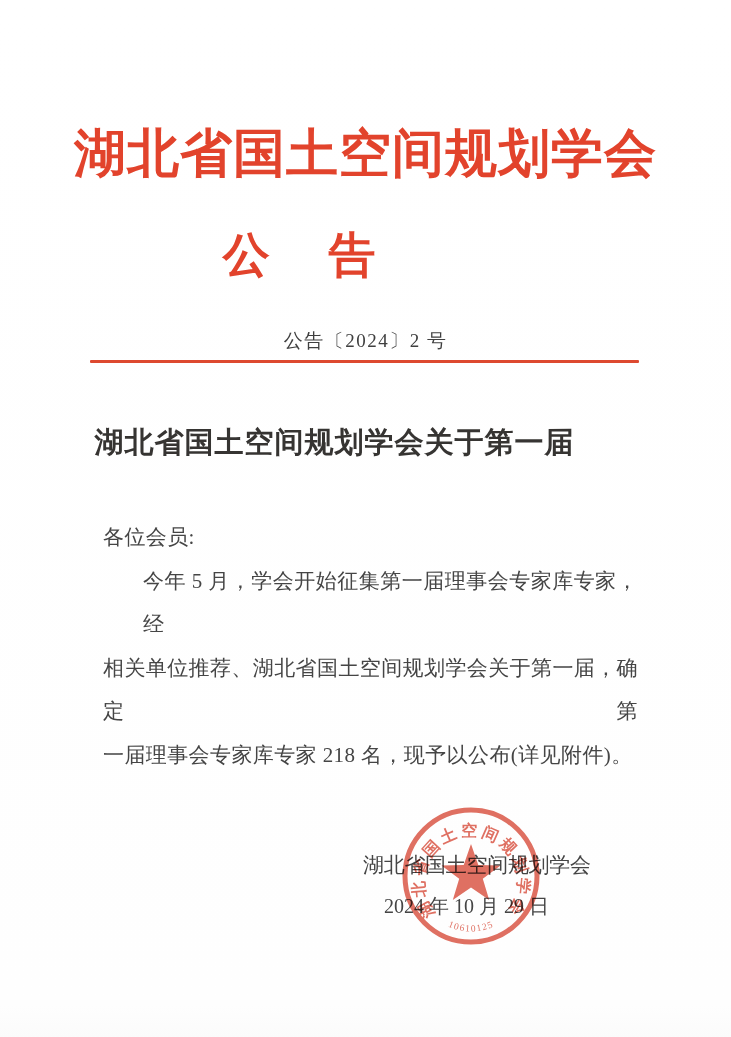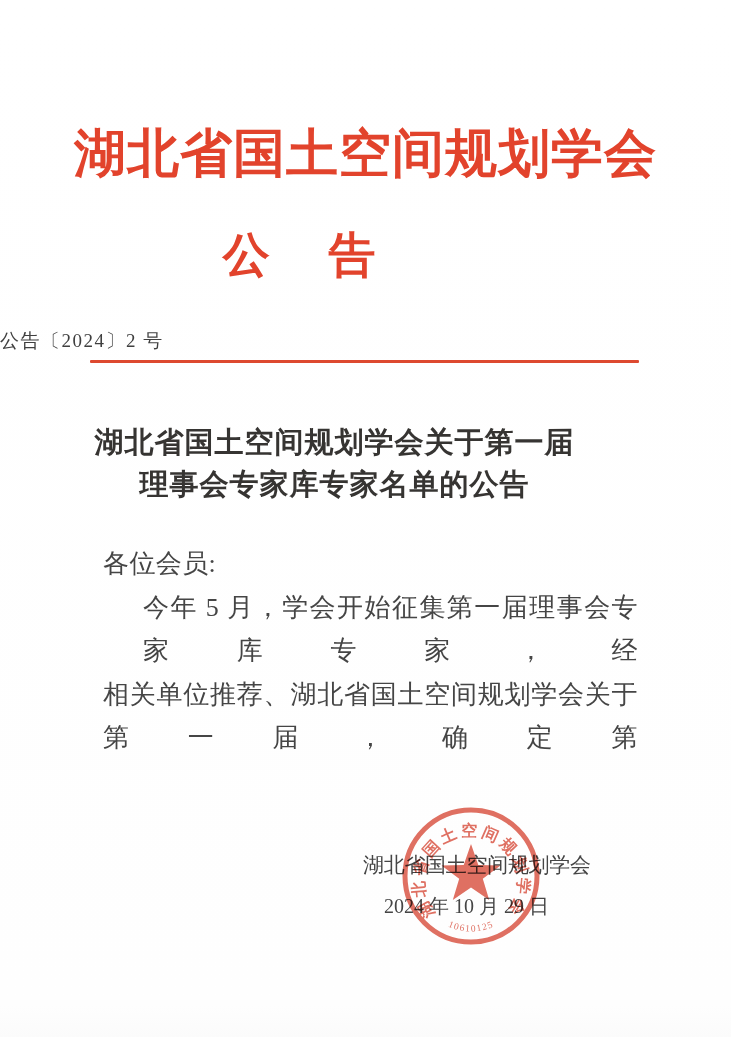--- a/index.html
+++ b/index.html
@@ -16,36 +16,36 @@
     color:#e2432c;letter-spacing:1px;line-height:60px;
   }
   .gonggao{
     position:absolute;top:228px;left:0;width:598px;
     text-align:center;font-size:47px;font-weight:bold;
     color:#e2432c;letter-spacing:1.25em;padding-left:1.25em;box-sizing:border-box;
     line-height:54px;
   }
   .doc-number{
     position:absolute;top:328px;left:0;width:731px;
-    text-align:left;font-size:19px;color:#3f3f3f;letter-spacing:1.5px;
+    text-align:center;font-size:19px;color:#3f3f3f;letter-spacing:1.5px;
   }
   .red-rule{
     position:absolute;top:360px;left:90px;width:549px;height:3px;
     background:#dd4930;border-radius:1px;
   }
   
   .doc-title{
     position:absolute;top:421px;left:0;width:669px;
     text-align:center;font-weight:bold;color:#363432;
     font-size:29px;line-height:42px;letter-spacing:1px;
   }
   
   .body-text{
-    position:absolute;top:542px;left:103px;width:535px;
-    font-size:26px;color:#454545;line-height:43.5px;letter-spacing:0.4px;
+    position:absolute;top:516px;left:103px;width:535px;
+    font-size:21px;color:#454545;line-height:43.5px;letter-spacing:0.4px;
   }
   .line{white-space:nowrap;}
   .just{white-space:normal;text-align:justify;text-align-last:justify;}
   .indent-2{padding-left:40px;box-sizing:border-box;}
   .attachment{margin-top:3px;}
   .att-first{padding-left:35px;box-sizing:border-box;}
   .att-wrap{padding-left:94px;box-sizing:border-box;}
   
   .sig-org{
     position:absolute;top:851px;left:363px;
@@ -70,27 +70,27 @@
   <div class="org-title">湖北省国土空间规划学会</div>
 
   <div class="gonggao">公告</div>
 
   <div class="doc-number">公告〔2024〕2 号</div>
 
   <div class="red-rule"></div>
 
   <div class="doc-title">
     <div>湖北省国土空间规划学会关于第一届</div>
-    <div>理事会专家库专家名单的公告</div>
   </div>
 
   <div class="body-text">
     <div class="line">各位会员:</div>
     <div class="line just indent-2">今年 5 月，学会开始征集第一届理事会专家库专家，经</div>
     <div class="line just">相关单位推荐、湖北省国土空间规划学会关于第一届，确定第</div>
+    <div class="line">一届理事会专家库专家 218 名，现予以公布(详见附件)。</div>
   </div>
 
   <div class="sig-org">湖北省国土空间规划学会</div>
   <div class="sig-date">2024 年 10 月 29 日</div>
 
   <svg class="seal" viewBox="0 0 148 148" xmlns="http://www.w3.org/2000/svg">
     <defs>
       <path id="sealTopArc" d="M 37.2 110.1 A 47 47 0 1 1 110.8 110.1" fill="none"></path>
       <path id="sealBottomArc" d="M 50.7 124.4 A 55 55 0 0 0 97.3 124.4" fill="none"></path>
     </defs>

